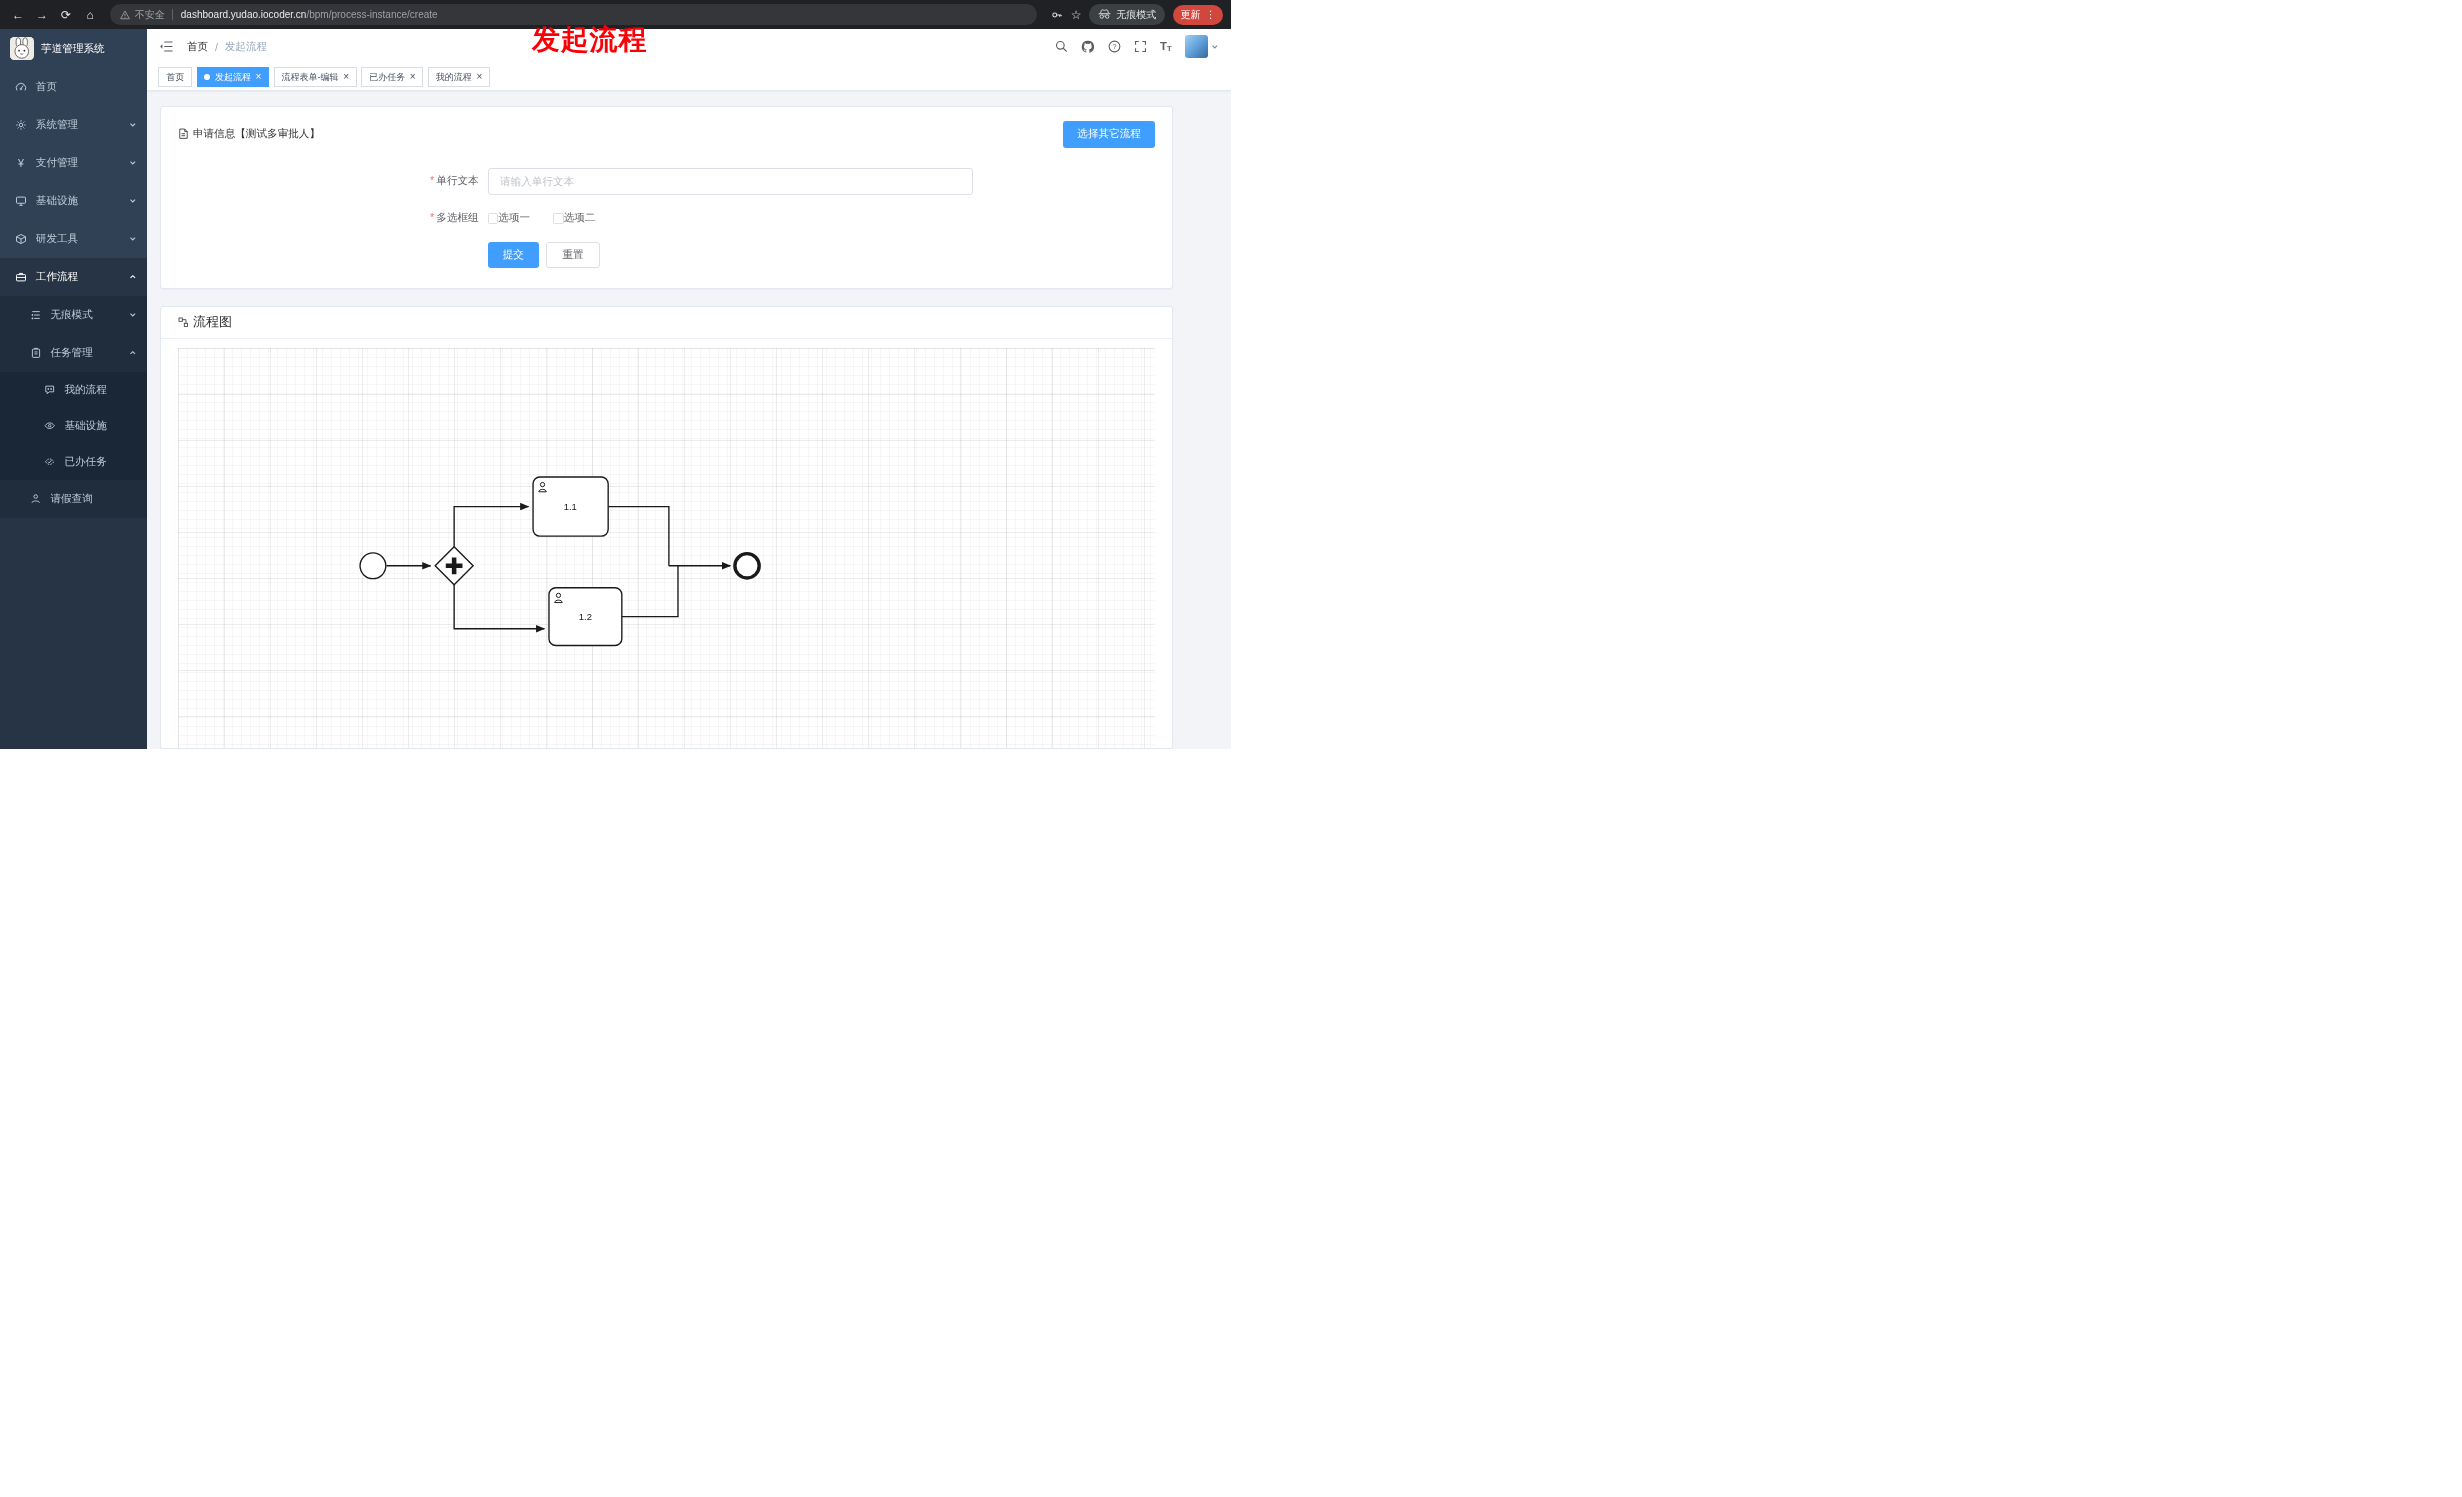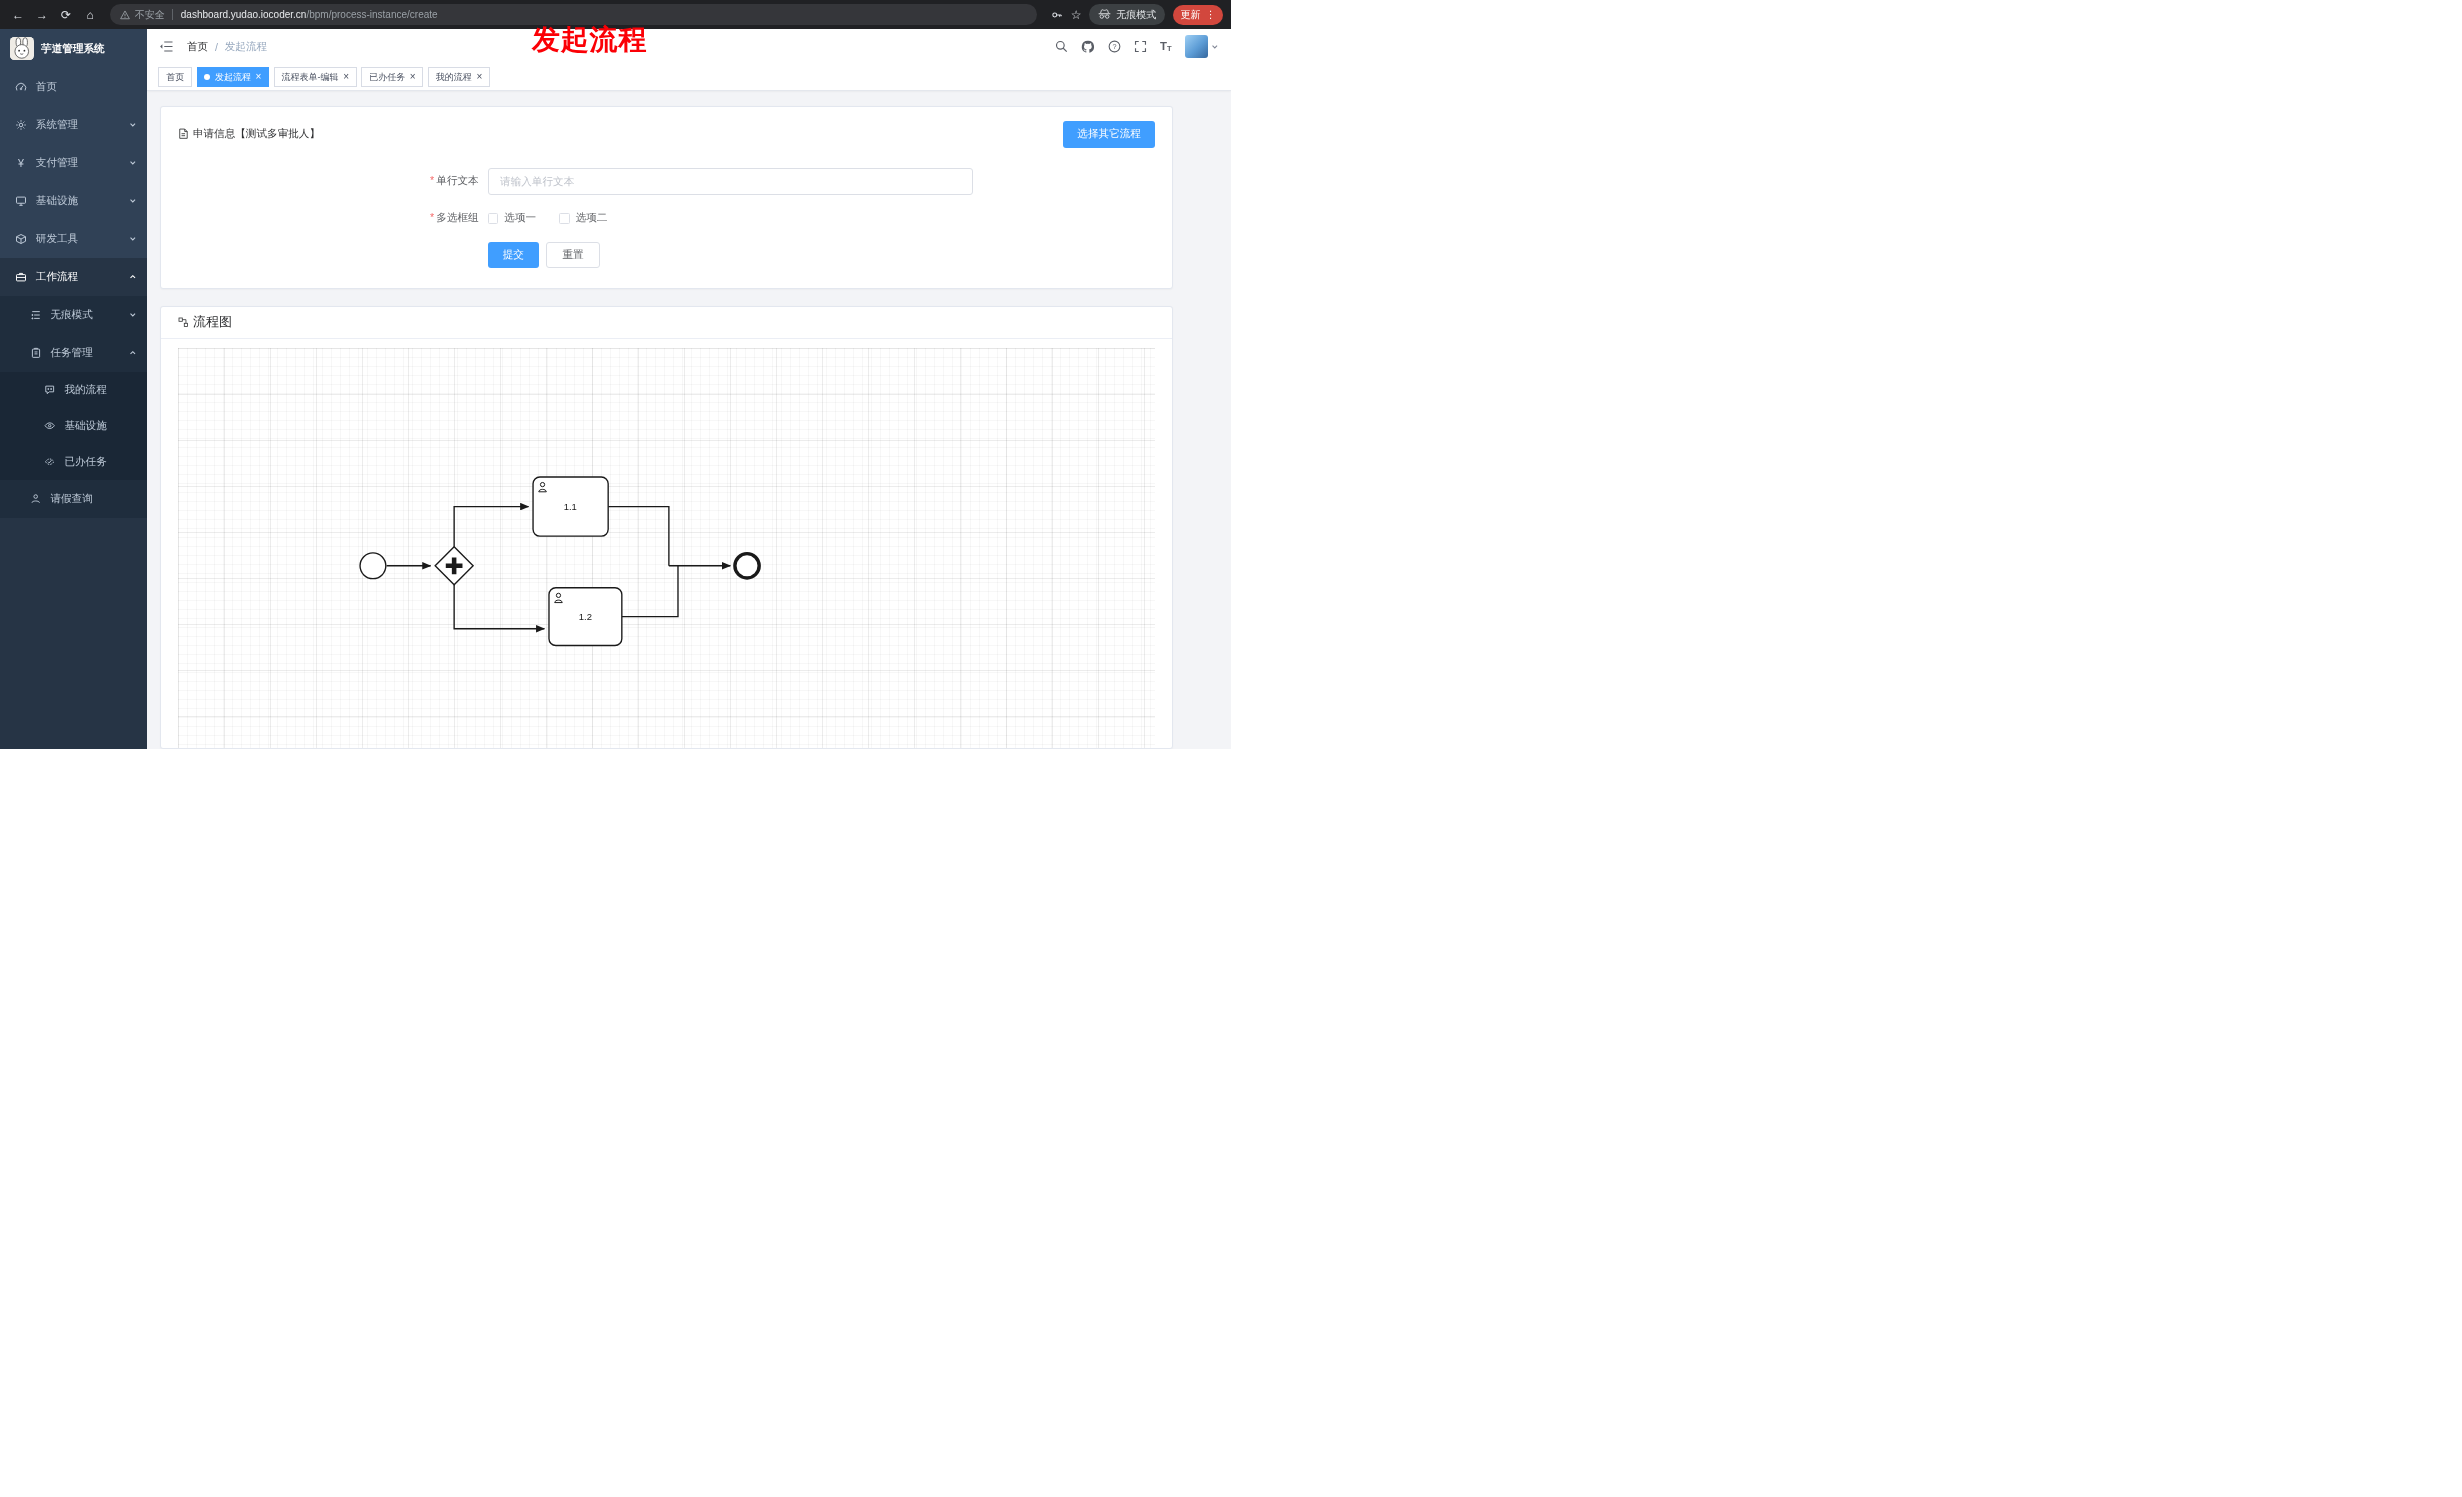--- a/index.html
+++ b/index.html
@@ -25,21 +25,21 @@
   
   .annotation { position:fixed; left:532px; top:21px; font-size:28px; font-weight:600; color:#fb0006;
                 z-index:99; letter-spacing:0.8px; pointer-events:none; }
 
   
   .app { display:flex; height:720px; }
 
   
   .sidebar { width:147px; background:#304156; display:flex; flex-direction:column; color:#bfcbd9; flex:0 0 auto; }
   .logo-row { height:39px; display:flex; align-items:center; gap:7.6px; padding:0 10px; color:#fff;
-              font-size:10.6px; font-weight:700; cursor:pointer; }
+              font-size:10.6px; font-weight:400; cursor:pointer; }
   .logo-avatar { width:23.5px; height:23.5px; border-radius:4.6px; background:#ececec; position:relative; overflow:hidden; flex:0 0 auto; }
   .menu-item { height:38px; display:flex; align-items:center; padding:0 10.6px 0 14.4px; font-size:10.6px; cursor:pointer; }
   .mi-icon { width:13px; display:flex; justify-content:center; margin-right:8.4px; flex:0 0 auto; }
   .mi-label { white-space:nowrap; }
   .chev { margin-left:auto; display:flex; }
   .chev.up { transform:rotate(180deg); }
   .expand-zone { background:#263445; flex:1; display:flex; flex-direction:column; }
   .expand-zone .menu-item.root-active { color:#fff; }
   .sub1 { background:#1f2d3d; padding-left:29px; height:38px; }
   .sub2 { background:#1a2736; padding-left:43px; height:36px; }
@@ -80,21 +80,21 @@
   .other-btn { margin-left:auto; background:#409eff; color:#fff; border:none; border-radius:3px; height:27px;
                padding:0 14.4px; font-size:10.6px; cursor:pointer; font-family:Liberation Serif, serif; }
   .form { margin:20px 0 0 219px; }
   .form-row { display:flex; align-items:center; margin-bottom:16.7px; }
   .form-label { width:91px; flex:0 0 auto; text-align:right; font-size:10.6px; color:#606266; padding-right:9px; }
   .req { color:#f56c6c; margin-right:2.3px; }
   .text-input { width:485px; height:27px; border:0.8px solid #dcdfe6; border-radius:3px; padding:0 11.4px;
                 font-size:10.6px; color:#606266; font-family:Liberation Serif, serif; outline:none; }
   .text-input::placeholder { color:#c0c4cc; }
   .cb-group { display:flex; align-items:center; gap:23px; }
-  .cb { display:flex; align-items:center; gap:6px; font-size:10.6px; color:#606266; cursor:pointer; }
+  .cb { display:flex; align-items:center; font-size:10.6px; color:#606266; cursor:pointer; }
   .cb-box { width:10.6px; height:10.6px; border:0.8px solid #dcdfe6; border-radius:1.5px; background:#fff; }
   .btn-row { margin-bottom:0; }
   .btn-primary { background:#409eff; color:#fff; border:none; border-radius:3px; height:26px; padding:0 15px;
                  font-size:10.6px; cursor:pointer; font-family:inherit; }
   .btn-plain { background:#fff; color:#606266; border:0.8px solid #dcdfe6; border-radius:3px; height:26px;
                padding:0 15px; font-size:10.6px; margin-left:7.6px; cursor:pointer; font-family:inherit; }
 
   
   .flow-card { margin-top:16.7px; flex:1; display:flex; flex-direction:column; overflow:hidden; }
   .flow-head { height:32px; display:flex; align-items:center; gap:4.6px; padding:0 16.7px;

